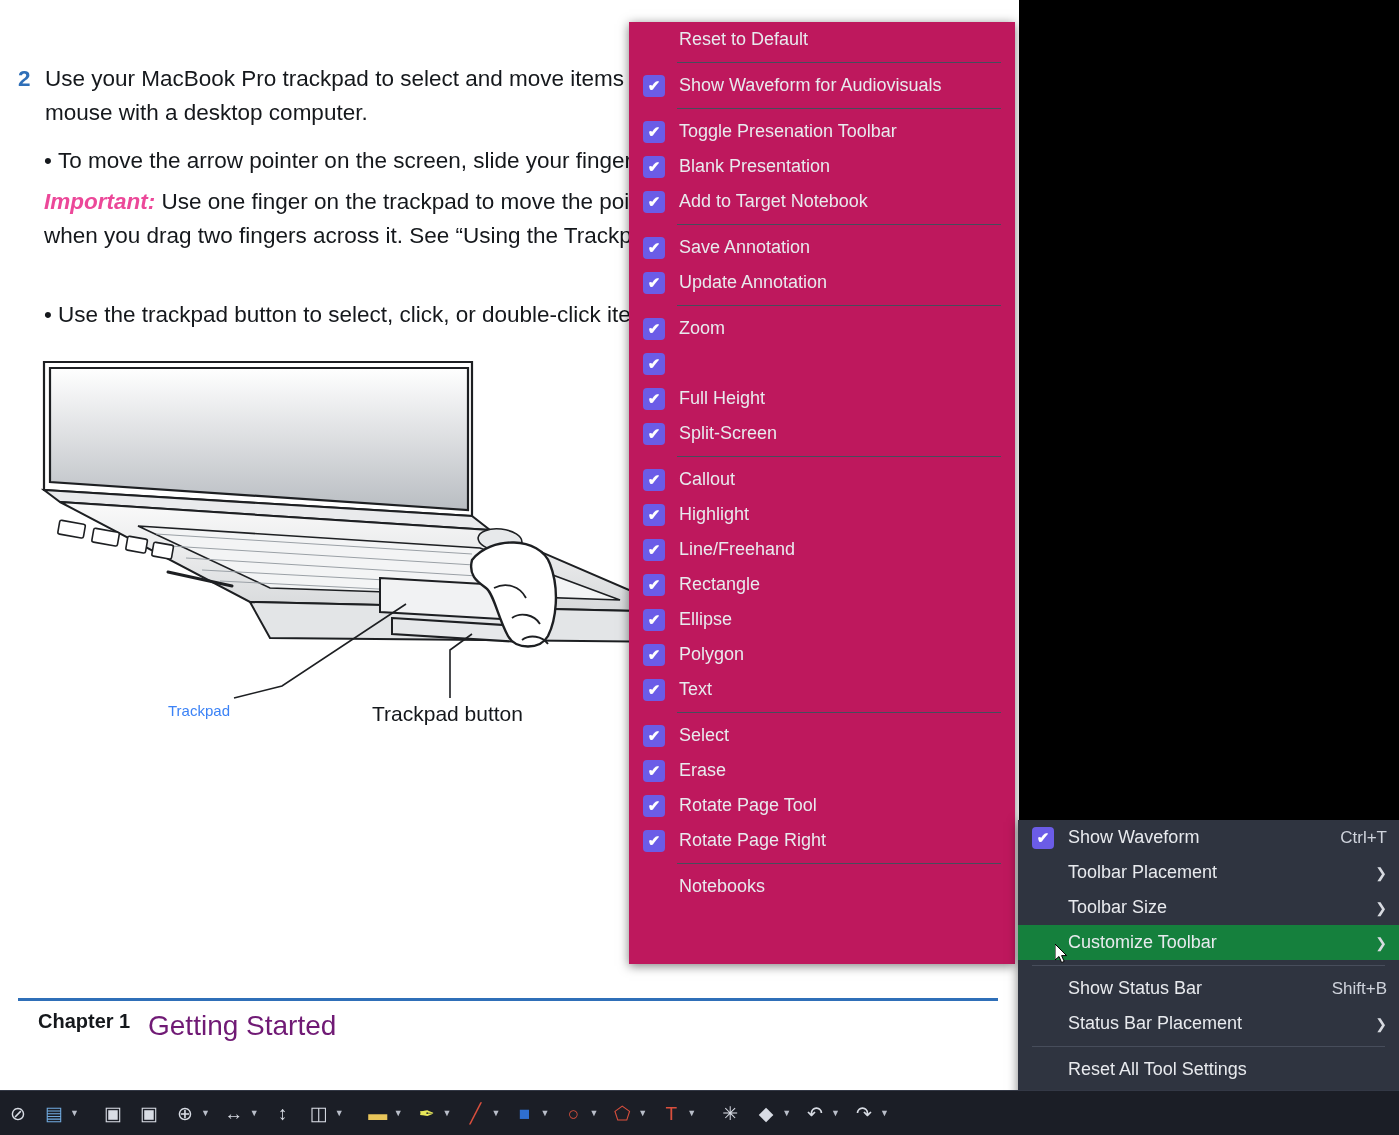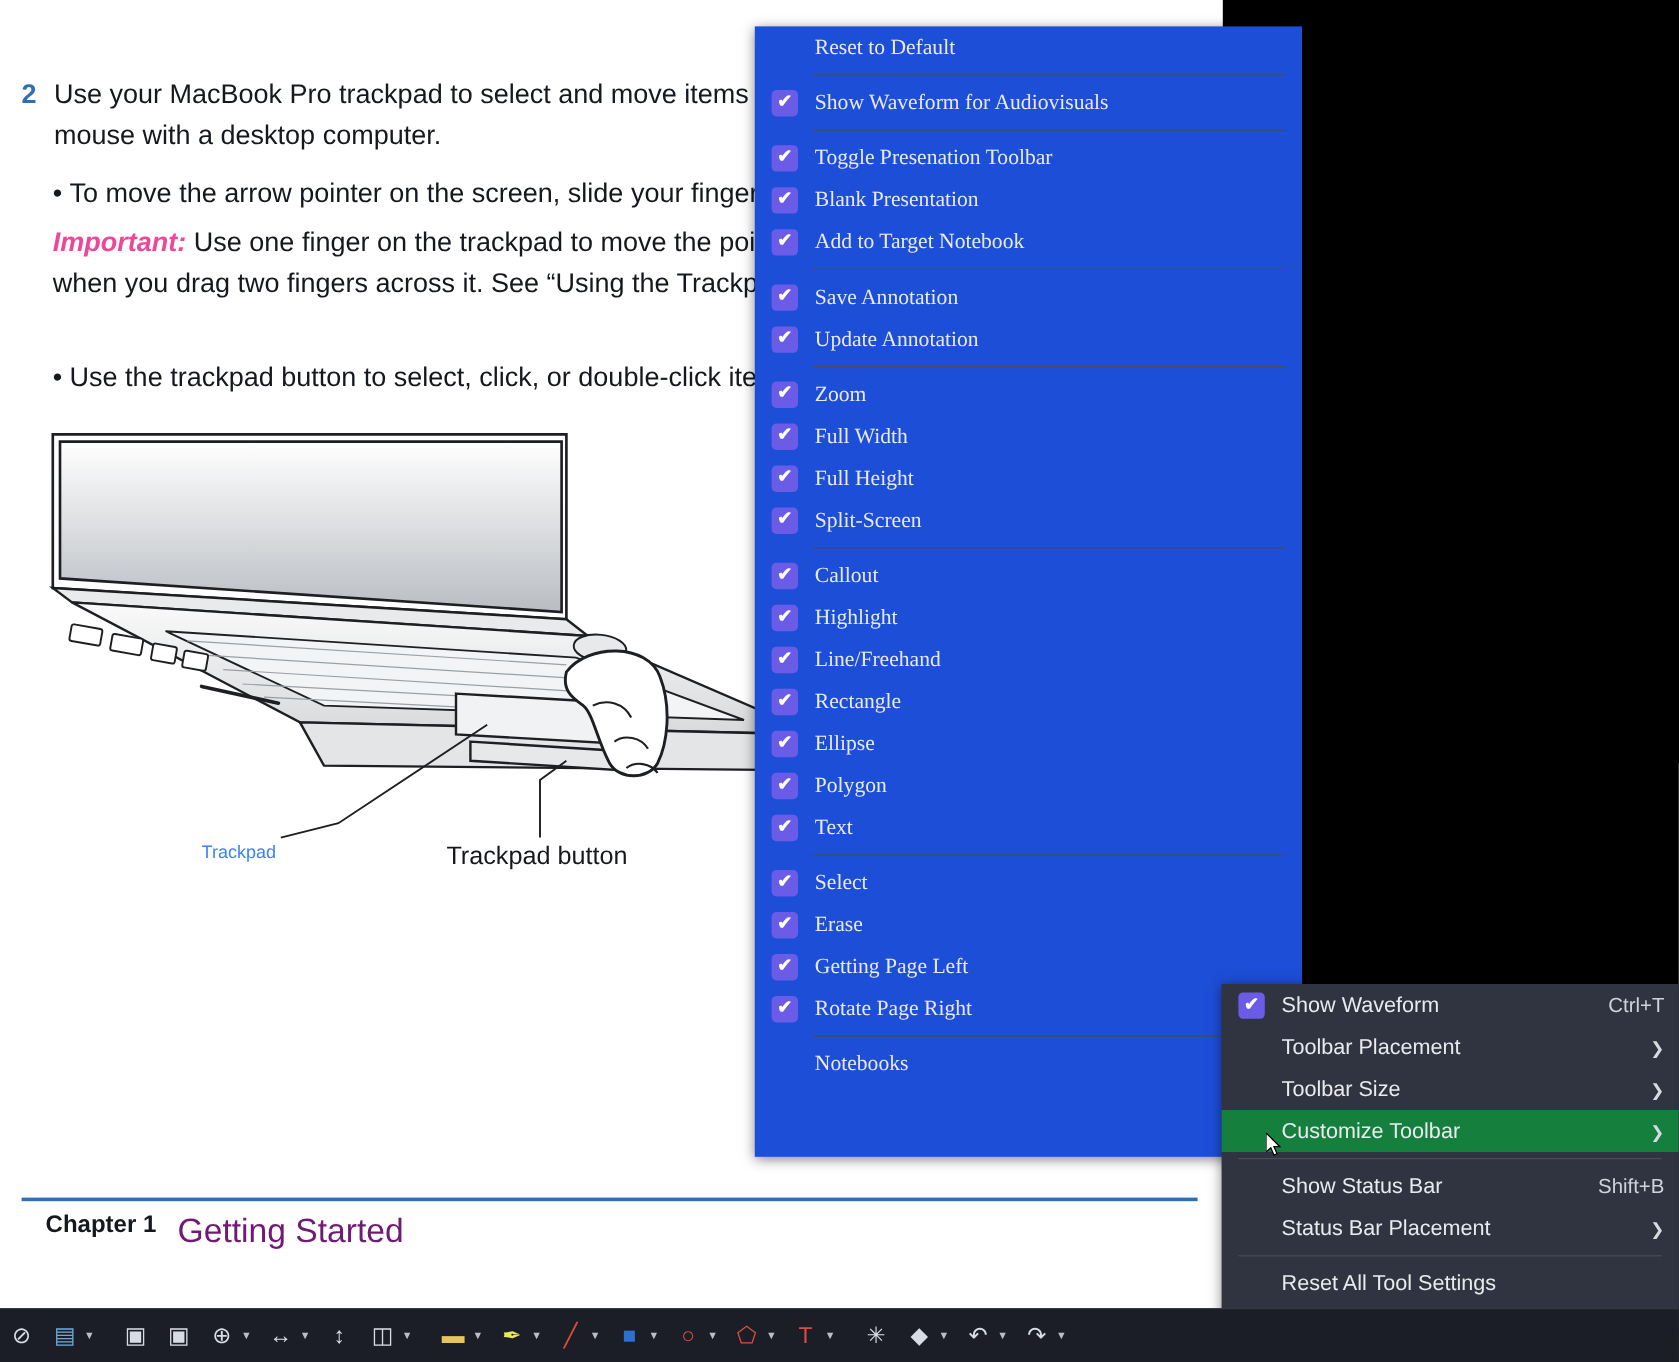--- a/index.html
+++ b/index.html
@@ -76,26 +76,25 @@
   .tb-ic{
     width:30px;height:30px;display:flex;align-items:center;justify-content:center;
     font-size:19px;line-height:1;
   }
   .tb-caret{
     font-size:9px;color:#b9bec9;margin-left:1px;margin-right:3px;
   }
   .tb-sep{width:10px;}
   
   #menu-main{
-    position:absolute;left:629px;top:22px;width:456px;height:942px;
-    background:#1d4ed8;
+    position:absolute;left:629px;top:22px;width:386px;height:942px;
+    background:#be185d;
     color:#e8eaee;
     font-size:18px;
     box-shadow:0 2px 10px rgba(0,0,0,.5);
-    font-family:Liberation Serif, serif;
   }
   .mi{
     height:35px;display:flex;align-items:center;padding:0 14px 0 12px;
     white-space:nowrap;
   }
   .mi .chk{
     width:26px;height:24px;margin-right:12px;flex:0 0 26px;
     display:flex;align-items:center;justify-content:center;
   }
   .cbox{
@@ -262,21 +261,20 @@
     <div class="mi">
       <span class="chk">
         <span class="cbox">✔</span>
       </span>
       <span class="lbl">Zoom</span>
     </div>
     <div class="mi">
       <span class="chk">
         <span class="cbox">✔</span>
       </span>
-      <span class="lbl">Full Width</span>
     </div>
     <div class="mi">
       <span class="chk">
         <span class="cbox">✔</span>
       </span>
       <span class="lbl">Full Height</span>
     </div>
     <div class="mi">
       <span class="chk">
         <span class="cbox">✔</span>
@@ -336,21 +334,21 @@
     <div class="mi">
       <span class="chk">
         <span class="cbox">✔</span>
       </span>
       <span class="lbl">Erase</span>
     </div>
     <div class="mi">
       <span class="chk">
         <span class="cbox">✔</span>
       </span>
-      <span class="lbl">Getting Page Left</span>
+      <span class="lbl">Rotate Page Tool</span>
     </div>
     <div class="mi">
       <span class="chk">
         <span class="cbox">✔</span>
       </span>
       <span class="lbl">Rotate Page Right</span>
     </div>
     <div class="msep"></div>
     <div class="mi">
       <span class="chk"></span>

